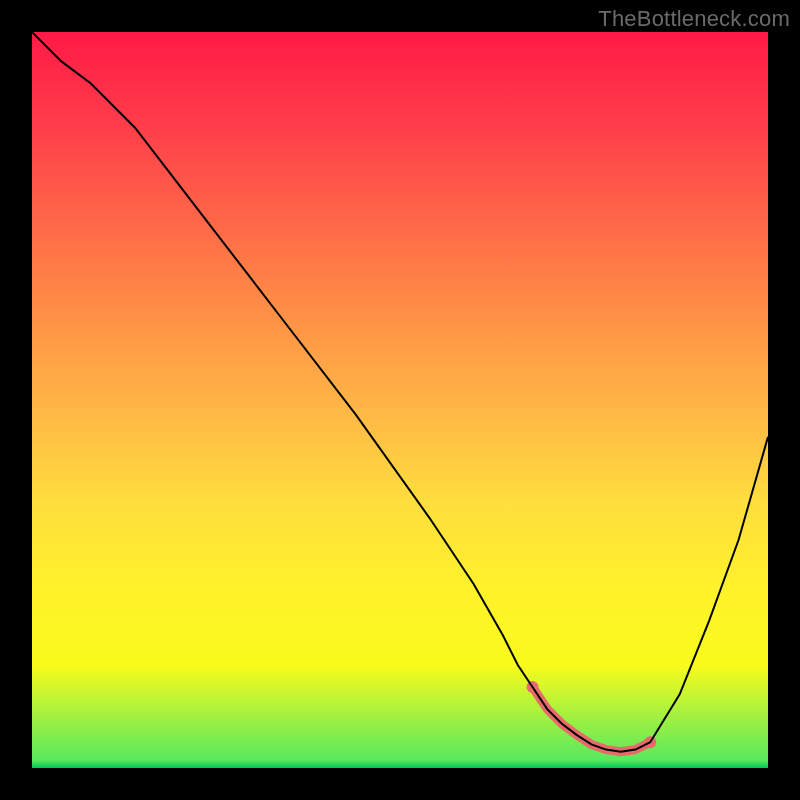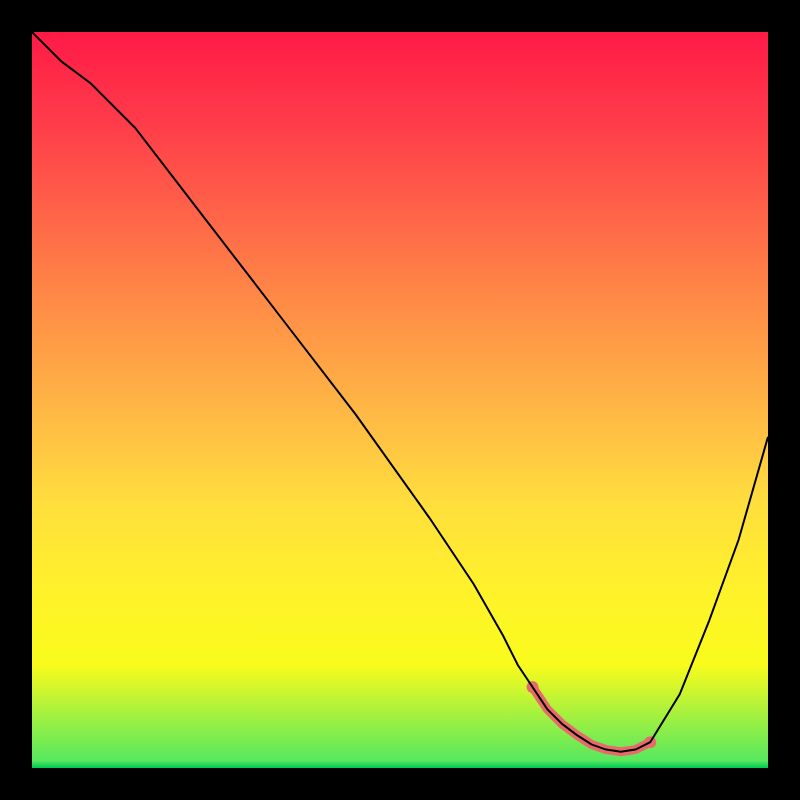--- a/index.html
+++ b/index.html
@@ -38,20 +38,21 @@
       #57e85f 99%,
       #00c853 100%
     );
   }
   svg.curve { position: absolute; inset: 0; width: 100%; height: 100%; }
 </style>
 </head>
 <body>
 
 <div class="chart-wrap">
+  <div class="attribution">TheBottleneck.com</div>
 
   <div class="plot-area">
     <div class="gradient-bg"></div>
     <svg class="curve" viewBox="0 0 736 736" preserveAspectRatio="none">
       <g>
           <path d="M500.5 655.0 L515.2 677.1 L529.9 691.8 L544.6 702.9 L559.4 712.4 L574.1 717.6 L588.8 719.8 L603.5 717.6 L618.2 710.2" fill="none" stroke="#e86a6a" stroke-width="9" stroke-linecap="round" stroke-linejoin="round"></path>
           <circle cx="500.5" cy="655.0" r="6" fill="#e86a6a"></circle>
           <circle cx="618.2" cy="710.2" r="6" fill="#e86a6a"></circle>
         </g>
       <path fill="none" stroke="#000000" stroke-width="2" d="M0.0 0.0 L29.4 29.4 L58.9 51.5 L103.0 95.7 L176.6 191.4 L250.2 287.0 L323.8 382.7 L397.4 485.8 L441.6 552.0 L471.0 603.5 L485.8 633.0 L500.5 655.0 L515.2 677.1 L529.9 691.8 L544.6 702.9 L559.4 712.4 L574.1 717.6 L588.8 719.8 L603.5 717.6 L618.2 710.2 L647.7 662.4 L677.1 588.8 L706.6 507.8 L736.0 404.8"></path>

